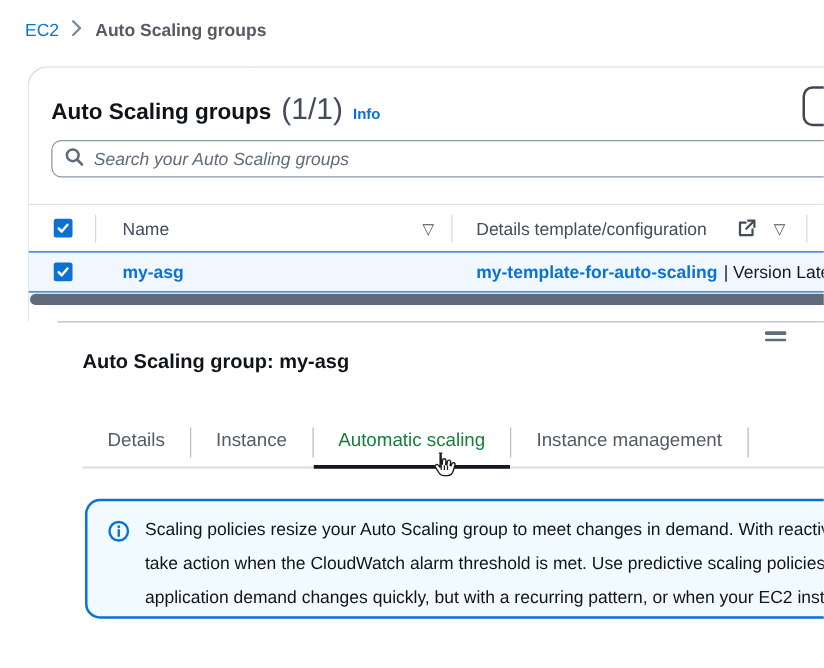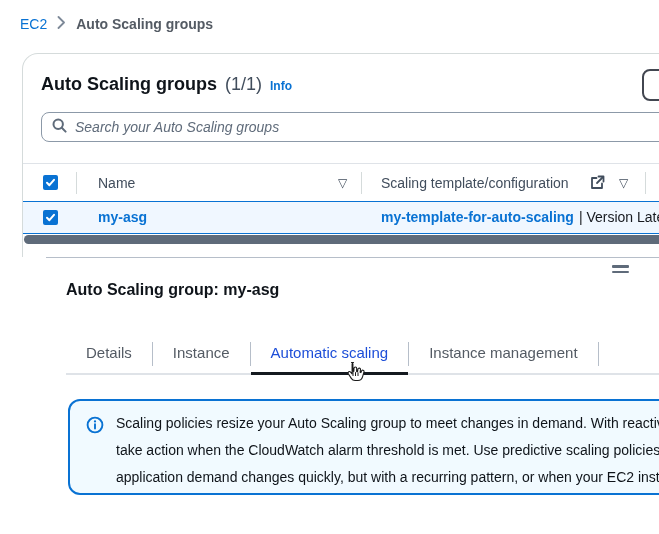--- a/index.html
+++ b/index.html
@@ -17,21 +17,21 @@
   .bc-chevron { display:inline-flex; }
 
   
   .card {
     position:absolute; left:22px; top:53px; width:660px; height:204px;
     background:#fff; border:1px solid #d5dbdb; border-bottom:none;
     border-radius:16px 16px 0 0;
   }
   .card-title-row { position:absolute; left:18px; top:20px; display:flex; align-items:baseline; gap:8px; white-space:nowrap; }
   .card-title { font-size:18px; font-weight:700; color:#0f141a; }
-  .card-count { font-size:18px; font-weight:400; color:#414d5c; }
+  .card-count { font-size:24px; font-weight:400; color:#414d5c; }
   .info-link { font-size:12px; font-weight:700; color:#0972d3; cursor:pointer; }
 
   .refresh-btn {
     position:absolute; left:619px; top:15px; width:72px; height:32px;
     background:#fff; border:2px solid #424650; border-radius:8px;
     display:flex; align-items:center; justify-content:center; cursor:pointer;
   }
 
   .search-box {
     position:absolute; left:18px; top:58px; width:700px; height:30px;
@@ -77,21 +77,21 @@
   }
   .drag-handle { position:absolute; left:566px; top:7px; width:17px; cursor:row-resize; }
   .drag-handle .bar { height:2.5px; background:#5f6b7a; border-radius:1px; margin-bottom:3px; }
   .panel-title { position:absolute; left:20px; top:23px; font-size:16px; font-weight:700; color:#0f141a; white-space:nowrap; }
 
   .tabs { position:absolute; left:20px; top:76px; width:700px; display:flex; align-items:center; border-bottom:2px solid #dfe3e8; }
   .tab {
     position:relative; padding:10px 20px 12px 20px; font-size:15px; font-weight:400;
     color:#545b64; white-space:nowrap; cursor:pointer;
   }
-  .tab.active { color:#1d4ed8; }
+  .tab.active { color:#15803d; }
   .tab.active::after {
     content:""; position:absolute; left:0; right:0; bottom:-2px; height:3px; background:#14191f;
   }
   .tab-divider { width:1px; height:24px; background:#b6bec9; flex:0 0 auto; }
 
   .banner {
     position:absolute; left:22px; top:141px; width:690px; height:96px;
     background:#f1faff; border:2px solid #0972d3; border-radius:12px;
   }
   .banner-icon { position:absolute; left:16px; top:15px; }
@@ -137,21 +137,21 @@
   <div class="tbl-header">
     <span class="checkbox" style="left:20px; top:11px;">
       <svg width="11" height="11" viewBox="0 0 11 11">
           <polyline points="2,5.8 4.4,8.2 9,2.8" fill="none" stroke="#fff" stroke-width="2" stroke-linecap="round" stroke-linejoin="round"></polyline>
         </svg>
     </span>
     <span class="col-divider" style="left:53px;"></span>
     <span class="th-label" style="left:75px;">Name</span>
     <span class="filter-icon" style="left:315px;">▽</span>
     <span class="col-divider" style="left:338px;"></span>
-    <span class="th-label" style="left:358px;">Scaling template/configuration</span>
+    <span class="th-label" style="left:358px;">Details template/configuration</span>
     <span class="extlink" style="left:567px;">
       <svg width="15" height="15" viewBox="0 0 15 15" fill="none" stroke="#414d5c" stroke-width="1.8" stroke-linecap="round" stroke-linejoin="round">
         <path d="M12 8.5V13H2V3h4.5"></path>
           <path d="M8.5 1.5H13.5V6.5"></path>
           <line x1="13" y1="2" x2="7" y2="8"></line>
       </svg>
     </span>
     <span class="filter-icon" style="left:596px;">▽</span>
     <span class="col-divider" style="left:622px;"></span>
   </div>

